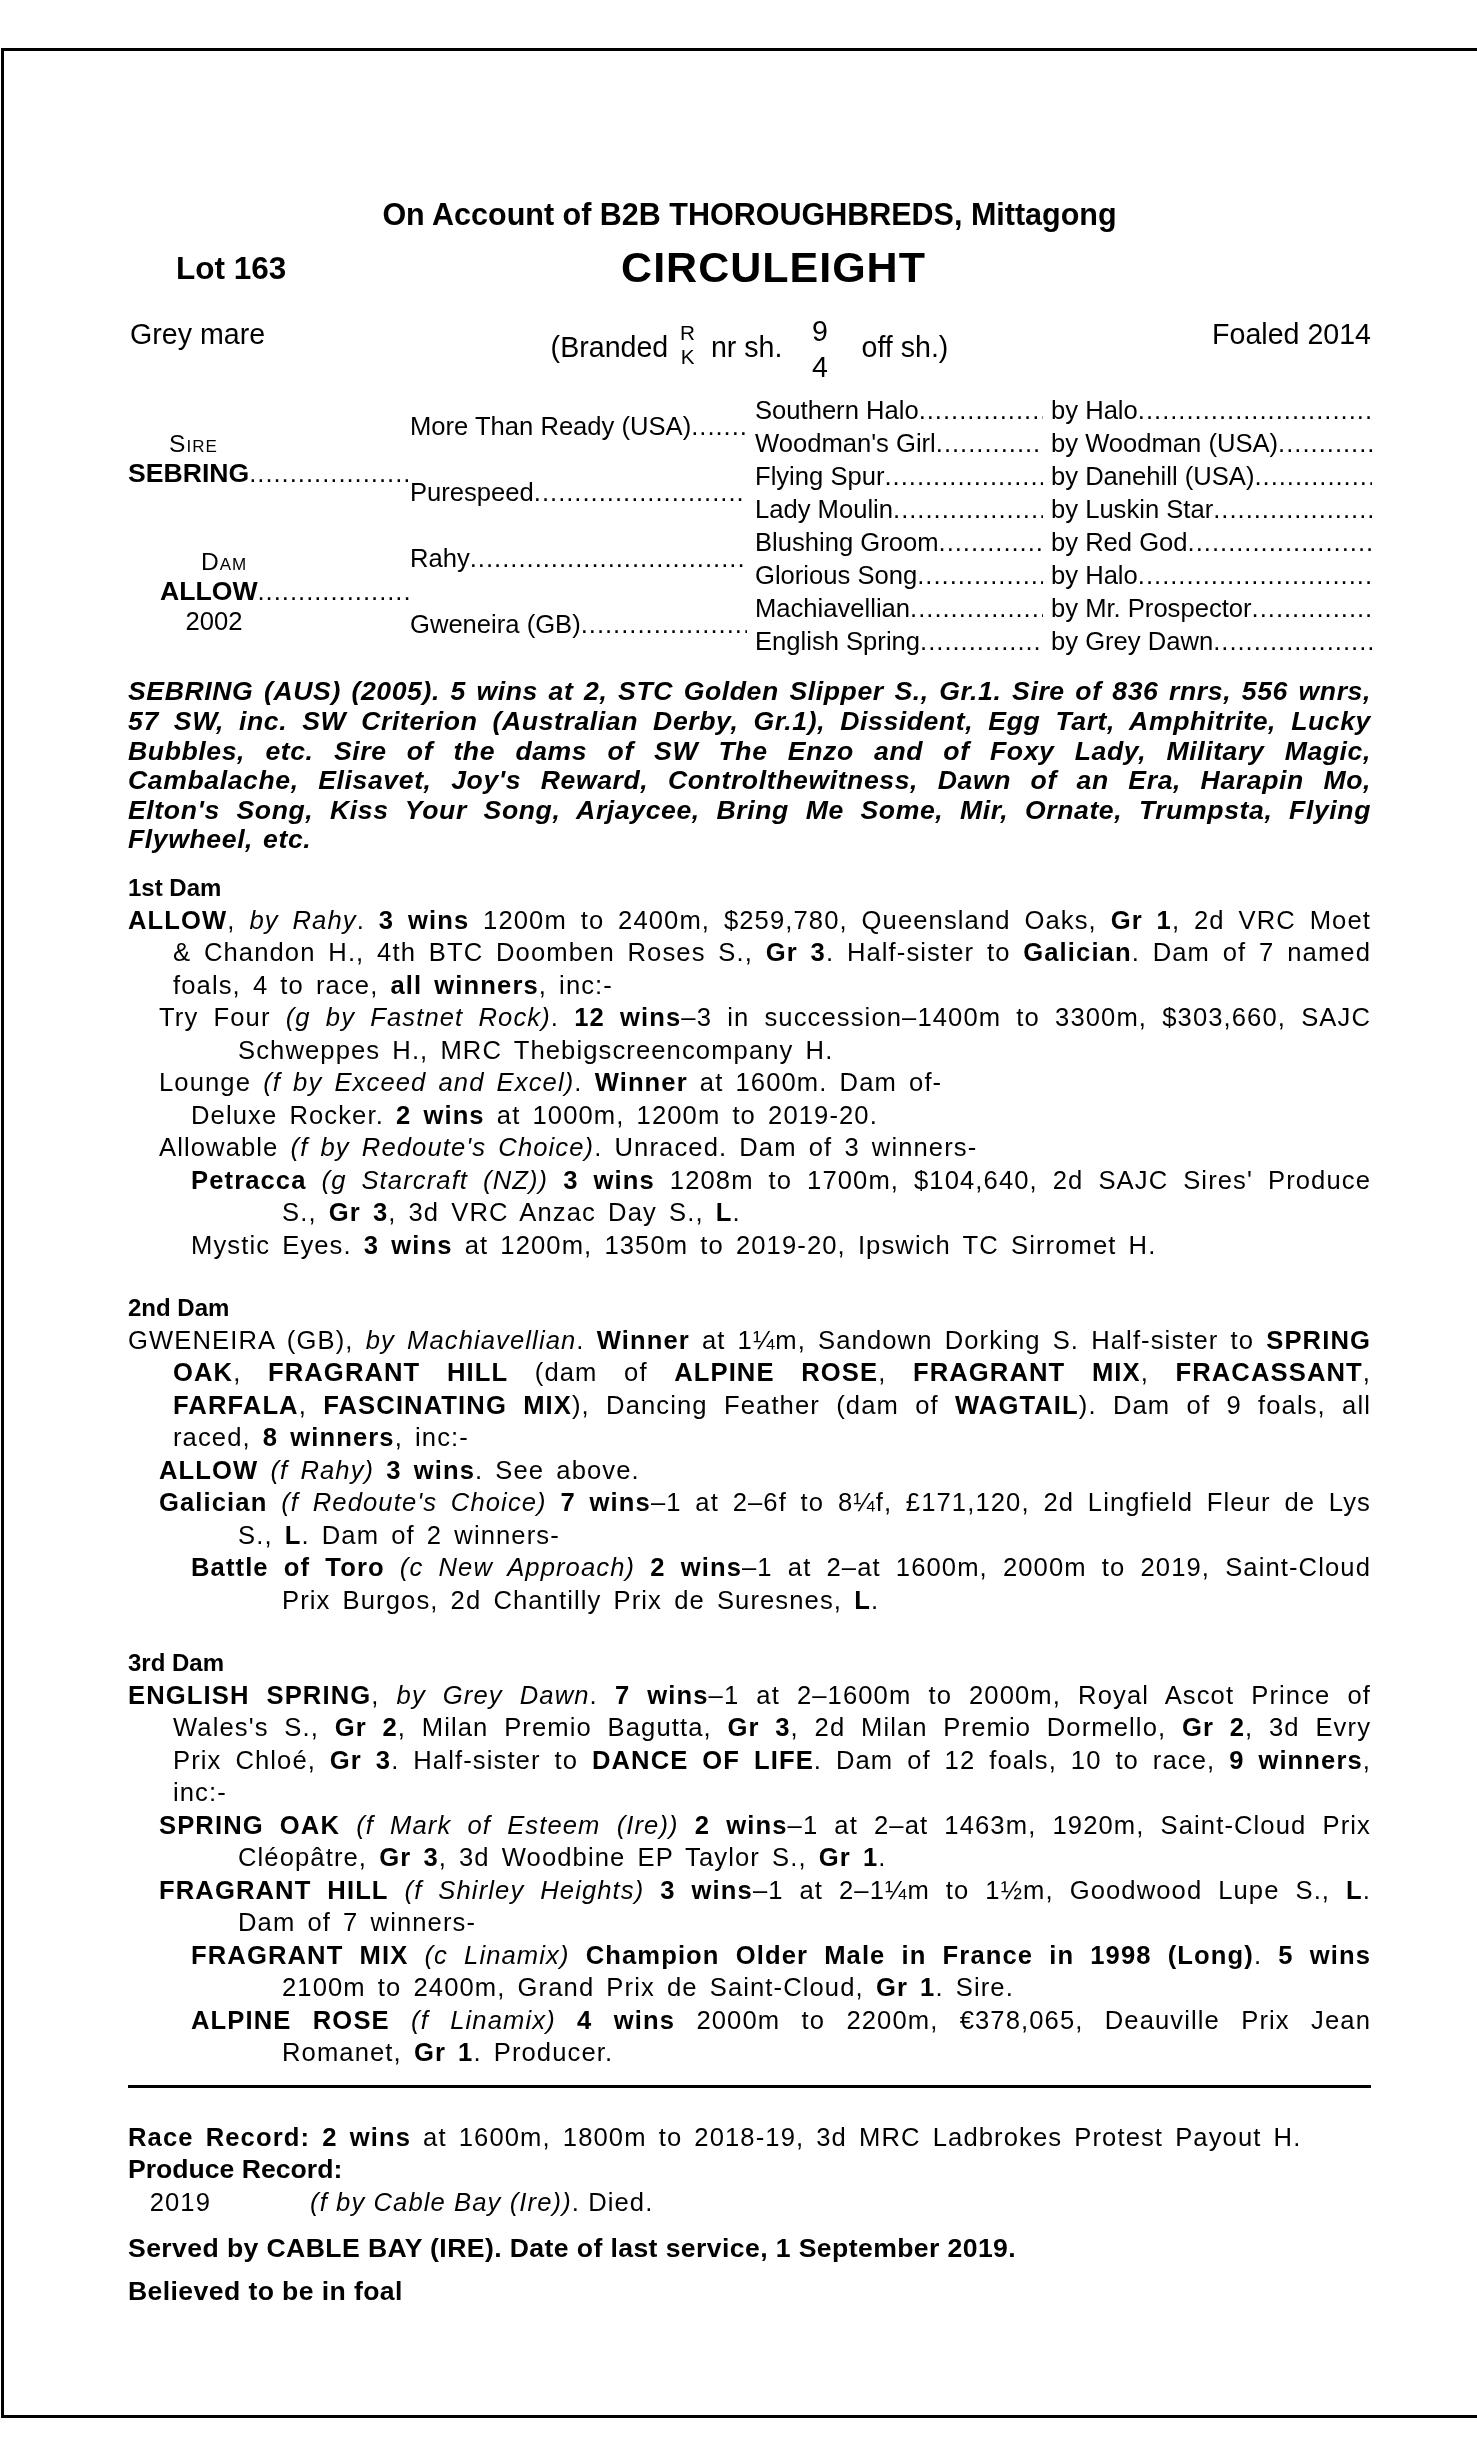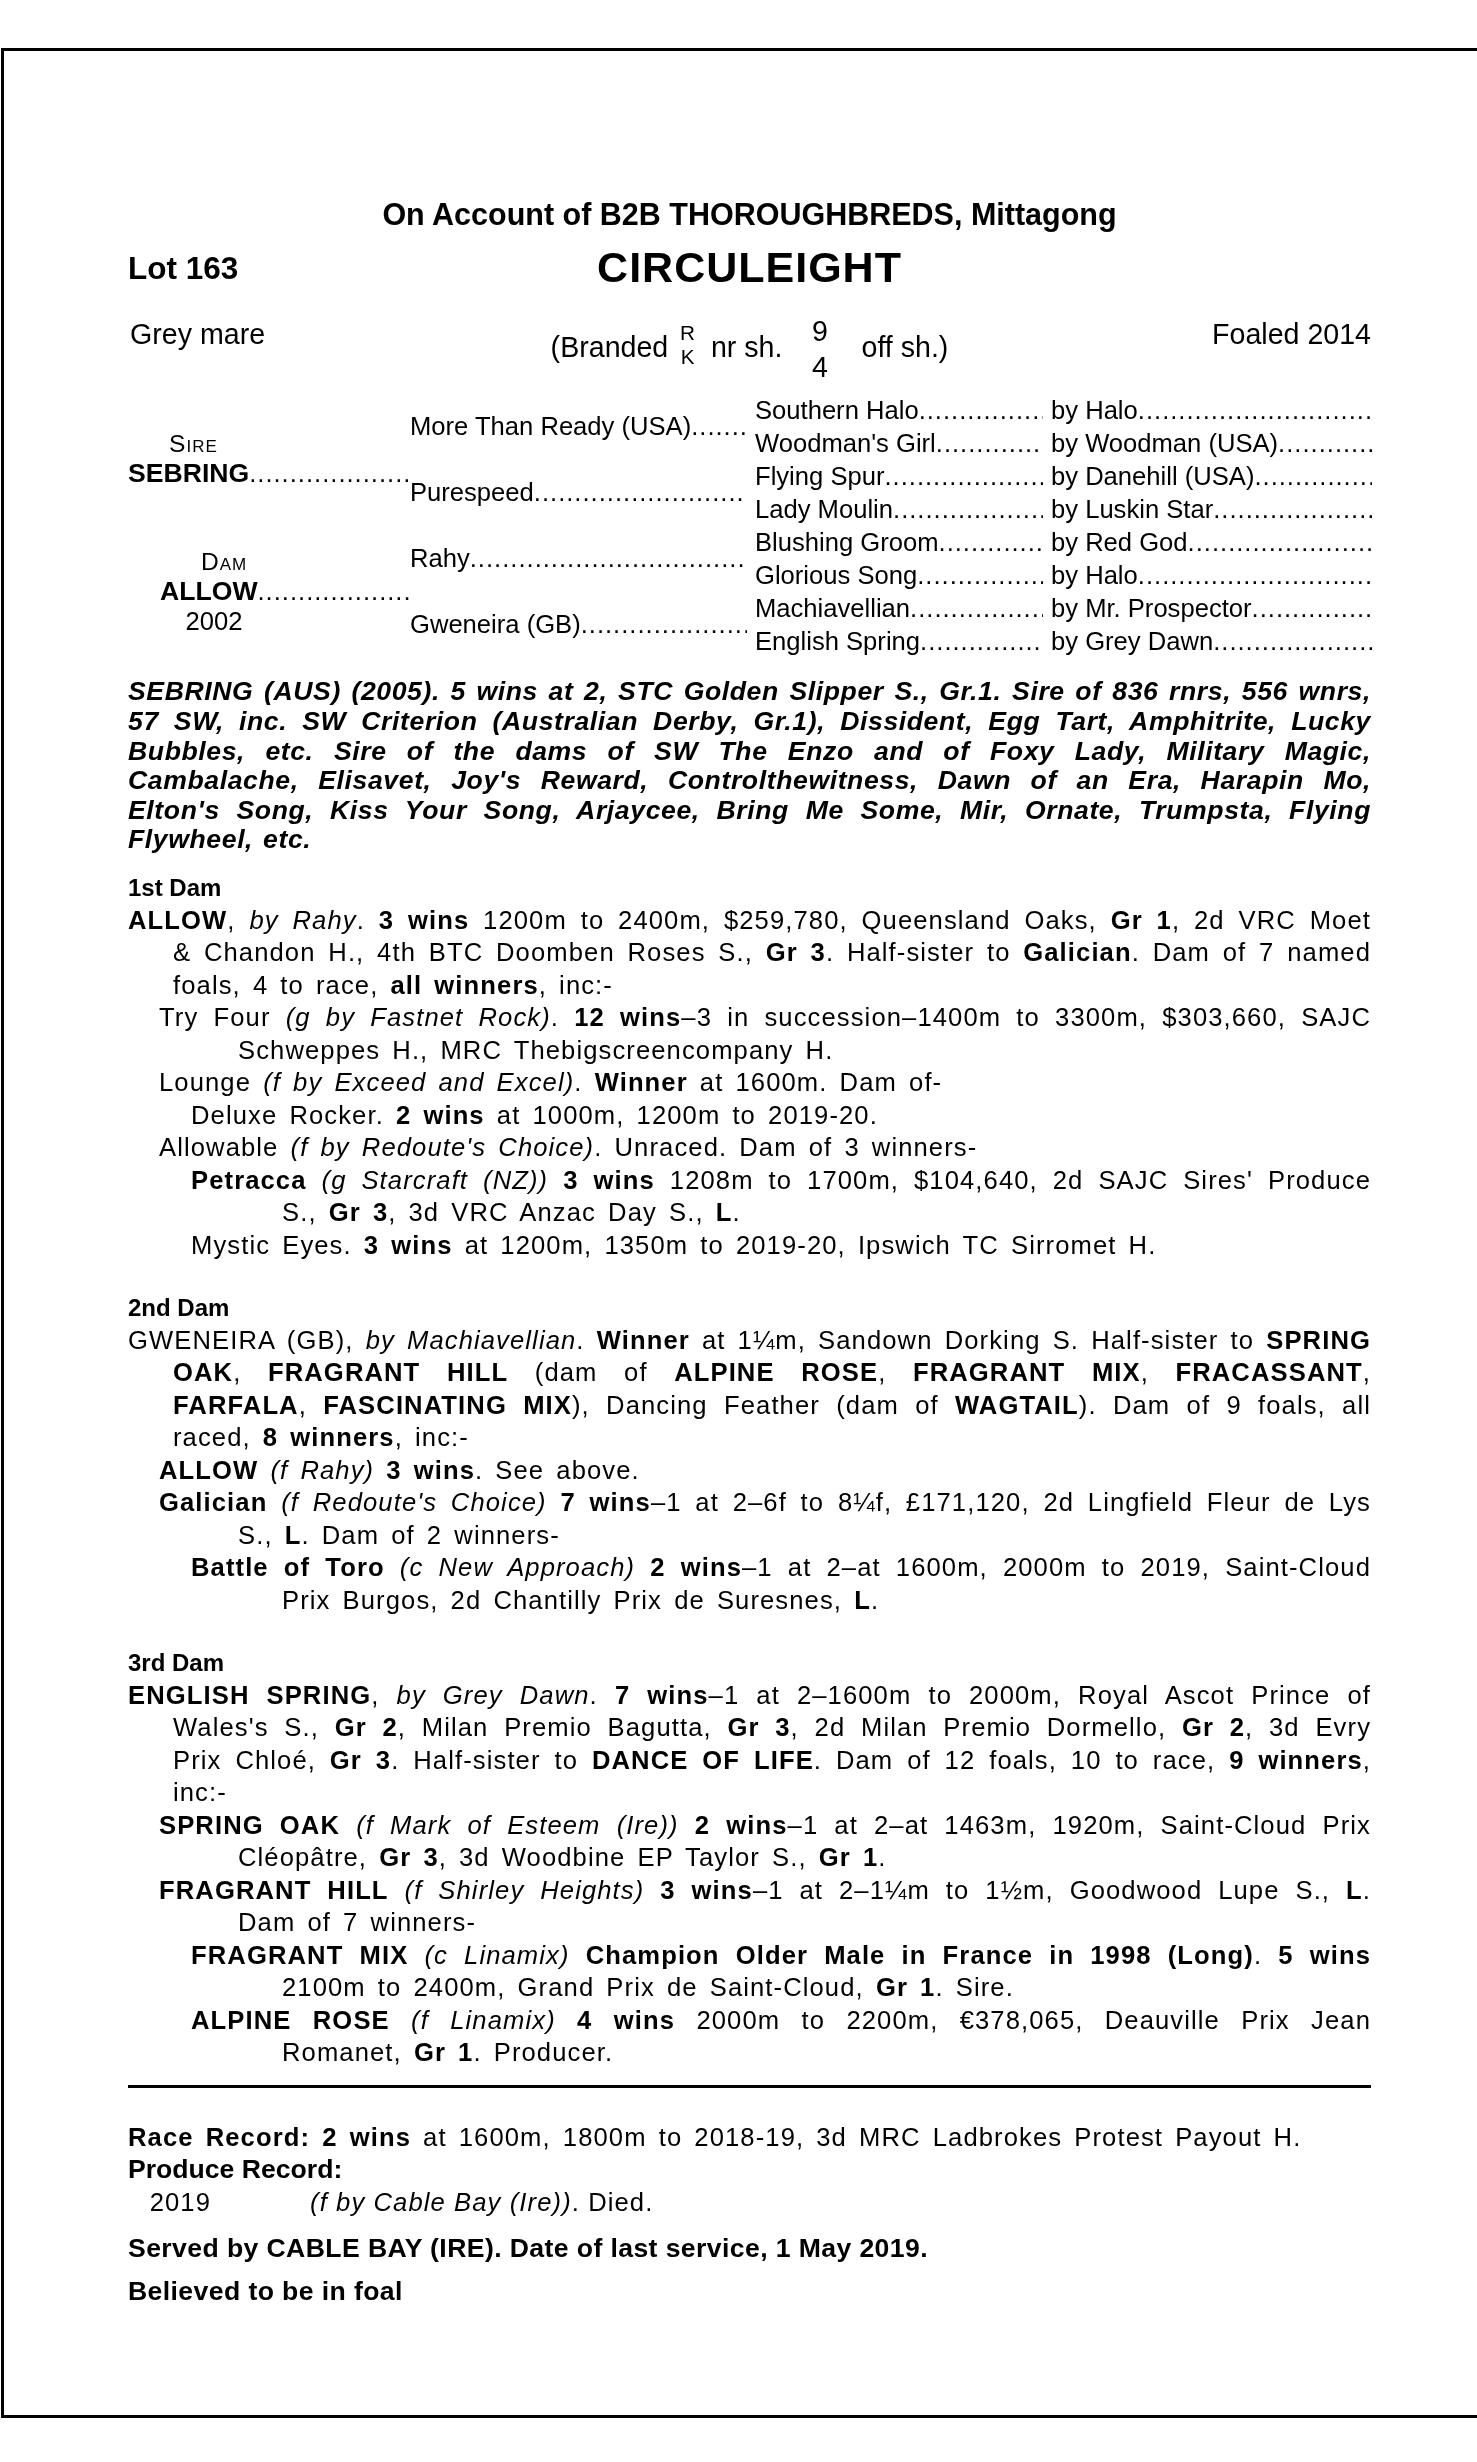--- a/index.html
+++ b/index.html
@@ -8,21 +8,21 @@
     font-family:"Liberation Sans", sans-serif; color:#000; overflow:hidden;
   }
   .frame {
     position:absolute; top:48px; left:1px; right:-5.9px; bottom:45px;
     border:3.9px solid #000;
   }
   .content { position:absolute; left:128px; top:197px; width:1243px; }
 
   
   .account { text-align:center; font-weight:bold; font-size:30.5px; line-height:35px; }
-  .title-row { position:relative; margin-top:9.9px; height:51px; }
+  .title-row { position:relative; margin-top:9.9px; height:51px;margin-left:48px; }
   .lot { position:absolute; left:0; top:7.9px; font-weight:bold; font-size:31.5px; }
   .horse-name { text-align:center; font-weight:bold; font-size:43px; letter-spacing:1px; line-height:51px; }
   .info-row { position:relative; margin-top:2px; height:85px; }
   .colour { position:absolute; left:2px; top:23.6px; font-size:28.6px; }
   .foaled { position:absolute; right:0; top:23.6px; font-size:28.6px; }
   .branded { position:absolute; left:0; right:0; top:21.7px; text-align:center; font-size:28.6px; }
   .stack { display:inline-flex; flex-direction:column; align-items:center; line-height:1; vertical-align:middle; }
   .stack.brandmark { font-size:20.7px; gap:3px; position:relative; top:-3.9px; margin:0 7.9px 0 3.9px; }
   .stack.nummark { font-size:28.6px; gap:7.9px; margin:0 25.6px 0 21.7px; }
 
@@ -261,18 +261,18 @@
     <p class="para l2"><span class="b">FRAGRANT MIX</span><span> </span><span class="i">(c Linamix)</span><span> </span><span class="b">Champion Older Male in France in 1998 (Long)</span><span>. </span><span class="b">5 wins</span><span> 2100m to 2400m, Grand Prix de Saint-Cloud, </span><span class="b">Gr 1</span><span>. Sire.</span></p>
     <p class="para l2"><span class="b">ALPINE ROSE</span><span> </span><span class="i">(f Linamix)</span><span> </span><span class="b">4 wins</span><span> 2000m to 2200m, €378,065, Deauville Prix Jean Romanet, </span><span class="b">Gr 1</span><span>. Producer.</span></p>
 
     <div class="rule"></div>
 
     <p class="para l0 race-record"><span class="b">Race Record:</span><span> </span><span class="b">2 wins</span><span> at 1600m, 1800m to 2018-19, 3d MRC Ladbrokes Protest Payout H.</span></p>
     <div class="produce-heading">Produce Record:</div>
     <p class="produce-row">
       <span>2019</span><span class="gap"></span><span><span class="i">(f by Cable Bay (Ire))</span><span>. Died.</span></span>
     </p>
-    <div class="served">Served by CABLE BAY (IRE). Date of last service, 1 May 2019.</div>
+    <div class="served">Served by CABLE BAY (IRE). Date of last service, 1 September 2019.</div>
     <div class="in-foal">Believed to be in foal</div>
 
   </div>
 </div>
 
 
 </body></html>

